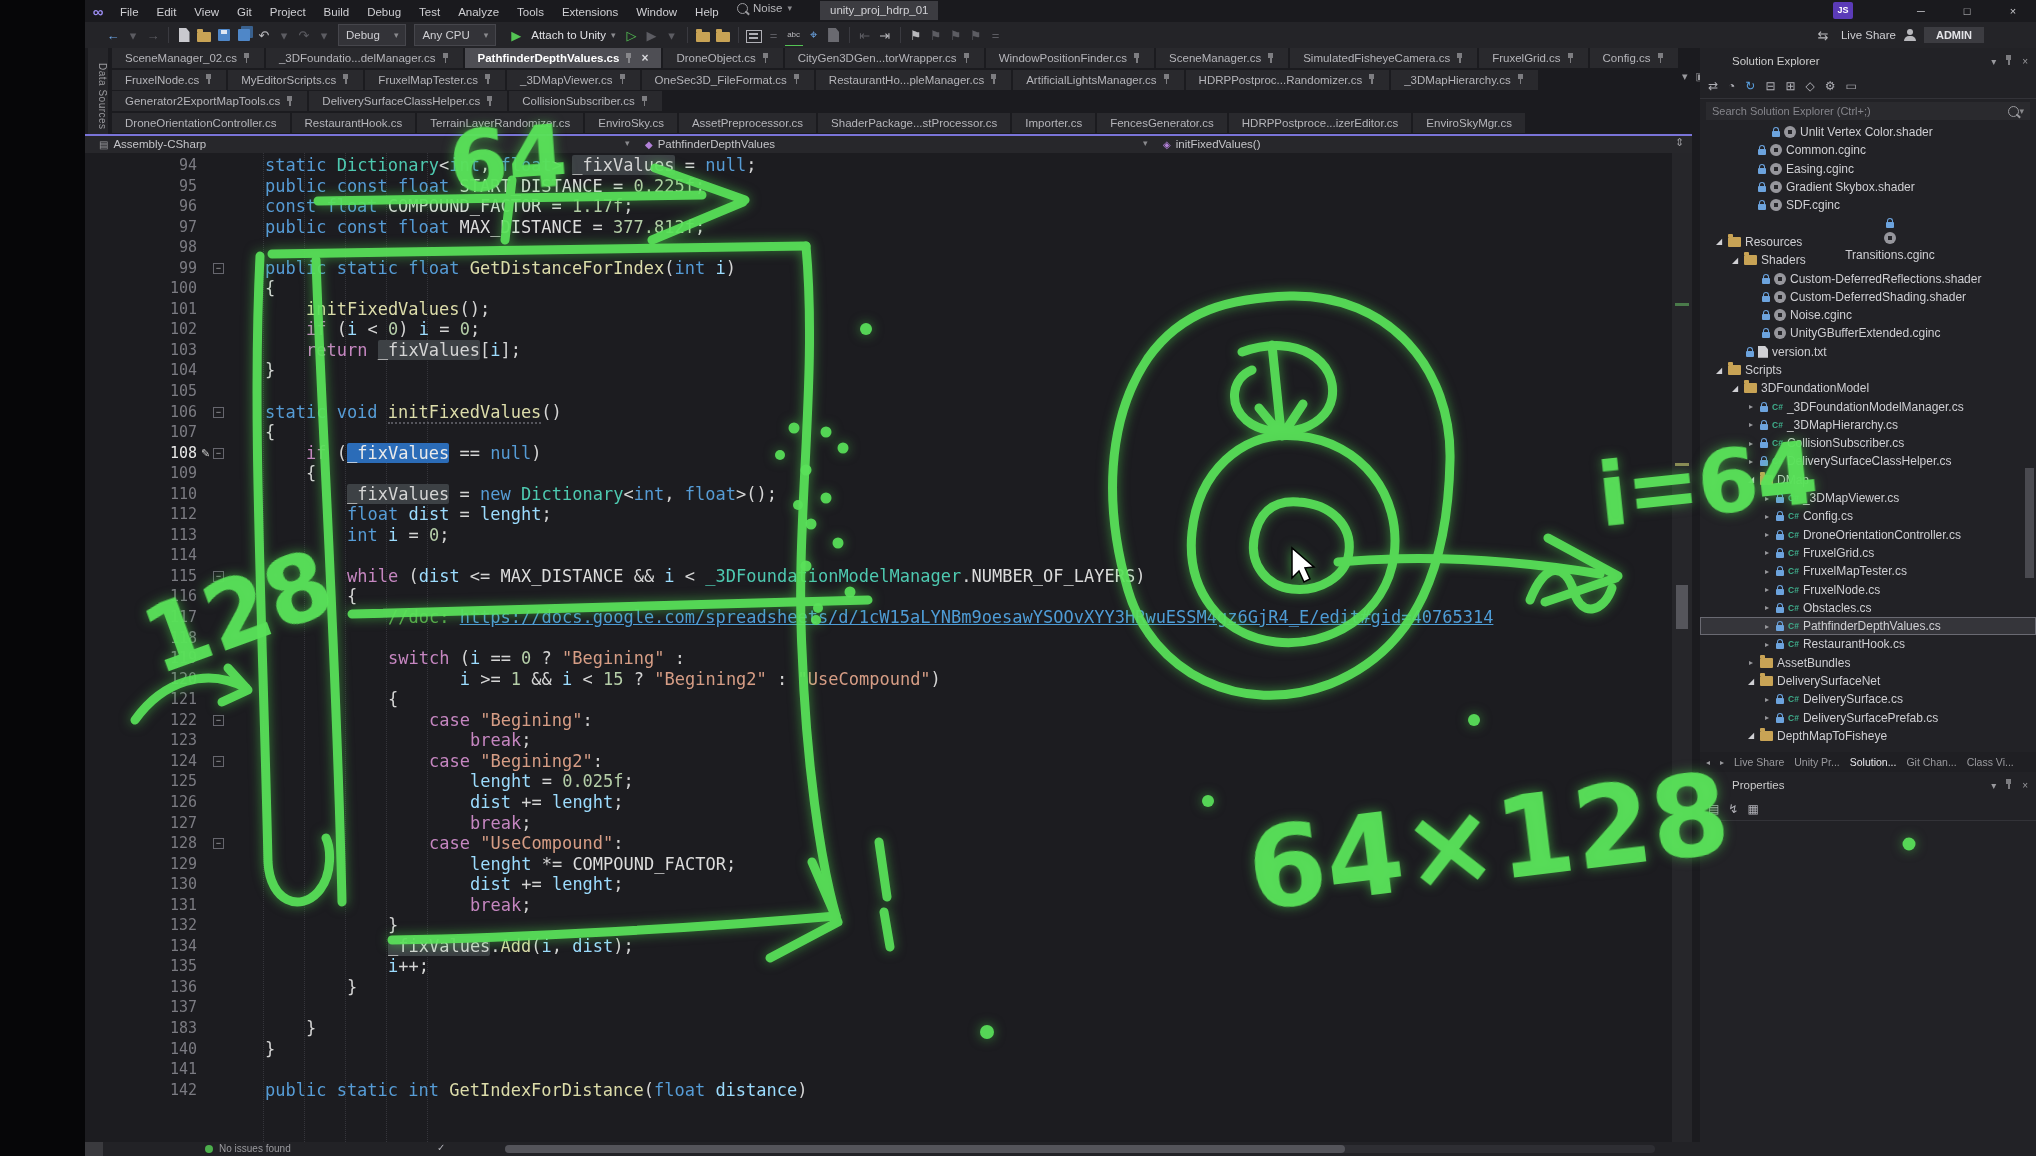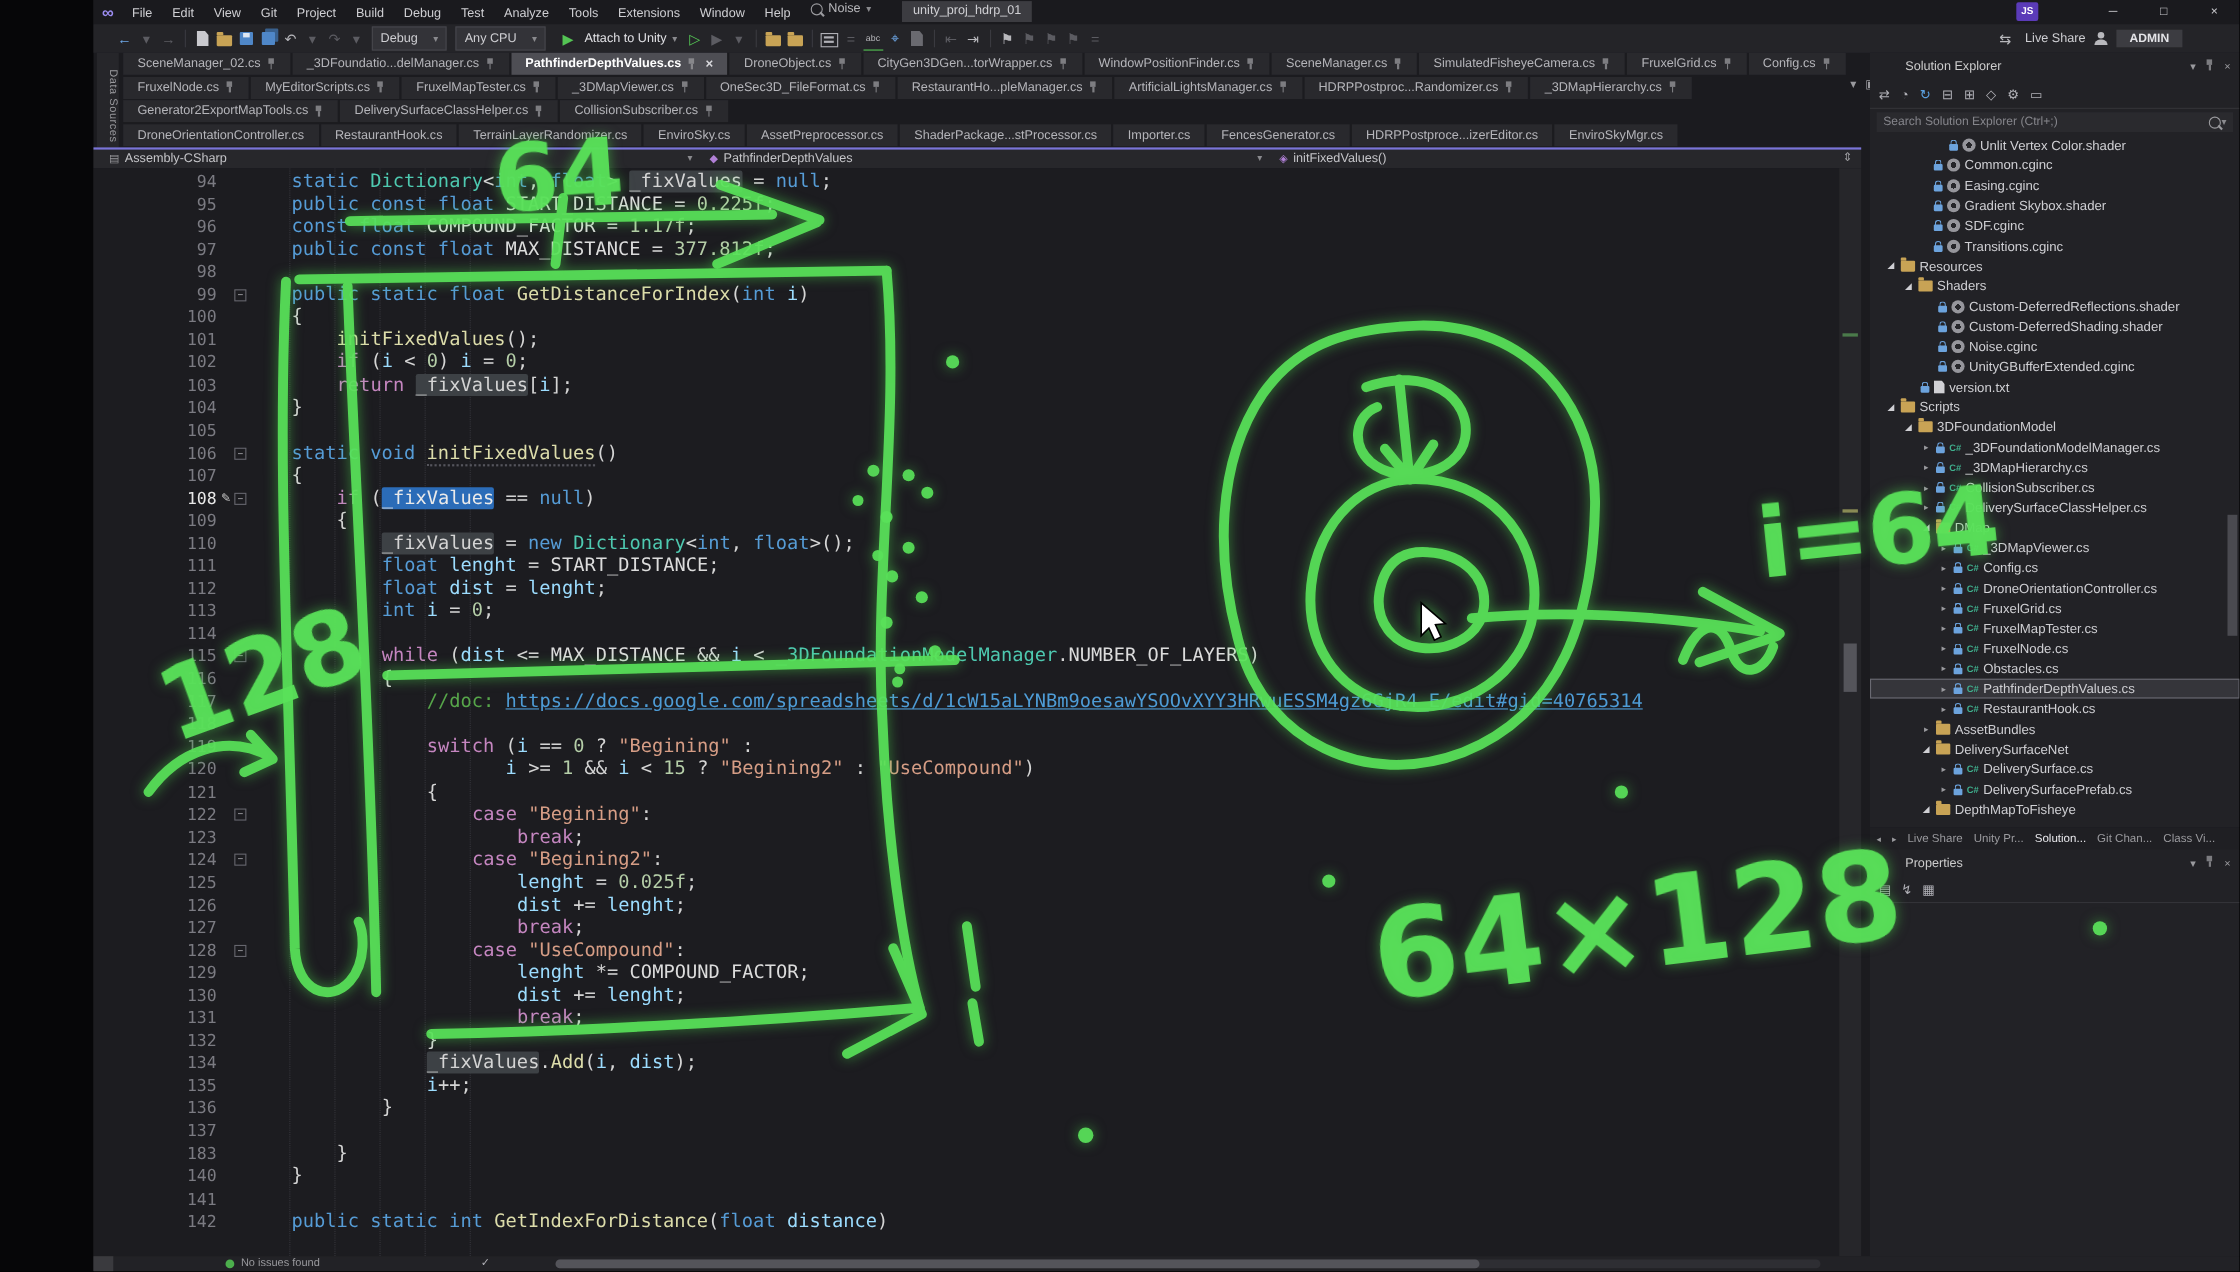--- a/index.html
+++ b/index.html
@@ -474,24 +474,20 @@
           </div>
           <div class="cl">
             <span class="ln">109</span>
             <span class="codetext" style="padding-left: 82px;"><span class="tk-p">{</span></span>
           </div>
           <div class="cl">
             <span class="ln">110</span>
             <span class="codetext" style="padding-left: 123px;"><span class="tk-hl">_fixValues</span><span class="tk-p"> = </span><span class="tk-k">new </span><span class="tk-t">Dictionary</span><span class="tk-p">&lt;</span><span class="tk-k">int</span><span class="tk-p">, </span><span class="tk-k">float</span><span class="tk-p">&gt;();</span></span>
           </div>
           <div class="cl">
-            <span class="ln">111</span>
-            <span class="codetext" style="padding-left: 123px;"><span class="tk-k">float </span><span class="tk-v">lenght</span><span class="tk-p"> = </span><span class="tk-w">START_DISTANCE</span><span class="tk-p">;</span></span>
-          </div>
-          <div class="cl">
             <span class="ln">112</span>
             <span class="codetext" style="padding-left: 123px;"><span class="tk-k">float </span><span class="tk-v">dist</span><span class="tk-p"> = </span><span class="tk-v">lenght</span><span class="tk-p">;</span></span>
           </div>
           <div class="cl">
             <span class="ln">113</span>
             <span class="codetext" style="padding-left: 123px;"><span class="tk-k">int </span><span class="tk-v">i</span><span class="tk-p"> = </span><span class="tk-n">0</span><span class="tk-p">;</span></span>
           </div>
           <div class="cl">
             <span class="ln">114</span>
             <span class="codetext" style="padding-left: 0px;"></span>
@@ -660,21 +656,21 @@
             <span class="lock"></span>
             <span class="icoshader"></span>
             <span>Gradient Skybox.shader</span>
           </div>
           <div class="trow" style="padding-left: 44px;">
             <span class="arw-sp"></span>
             <span class="lock"></span>
             <span class="icoshader"></span>
             <span>SDF.cginc</span>
           </div>
-          <div class="trow" style="padding-left: 44px;">
+          <div class="trow" style="padding-left: 44px; flex-direction: column;">
             <span class="arw-sp"></span>
             <span class="lock"></span>
             <span class="icoshader"></span>
             <span>Transitions.cginc</span>
           </div>
           <div class="trow" style="padding-left: 14px;">
             <span class="arw exp">◢</span>
             <span class="icofolder"></span>
             <span>Resources</span>
           </div>

